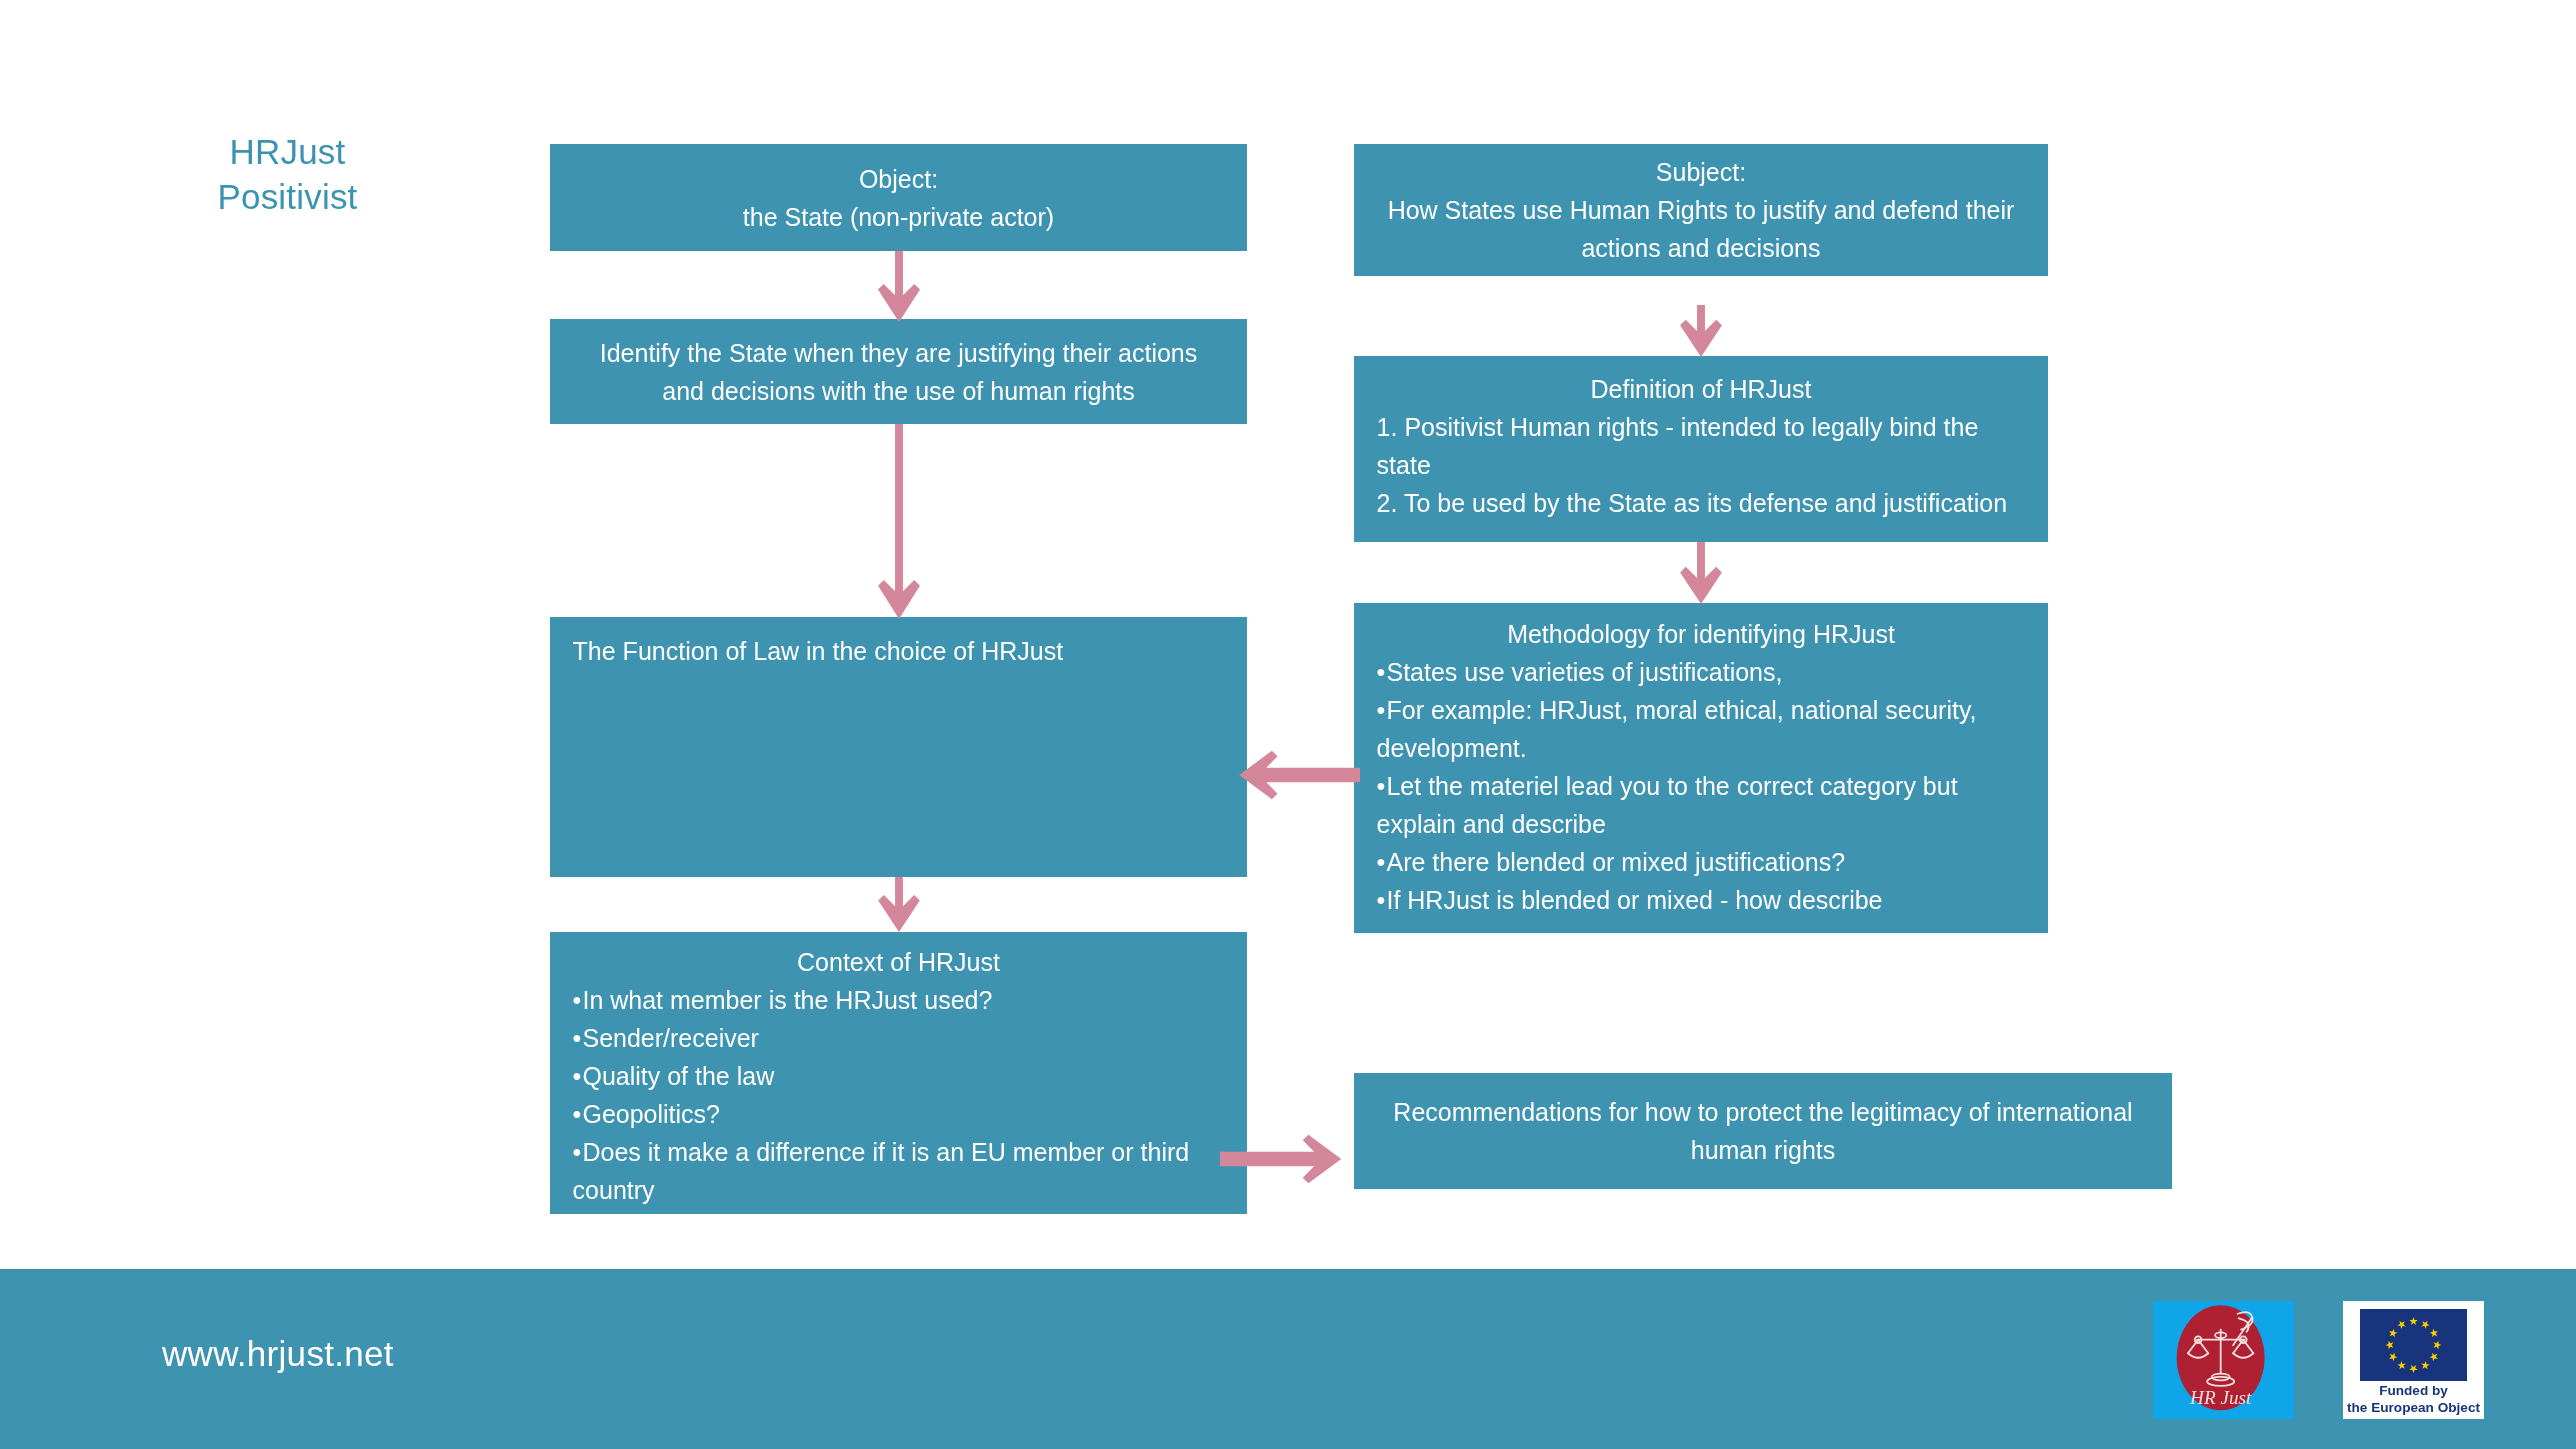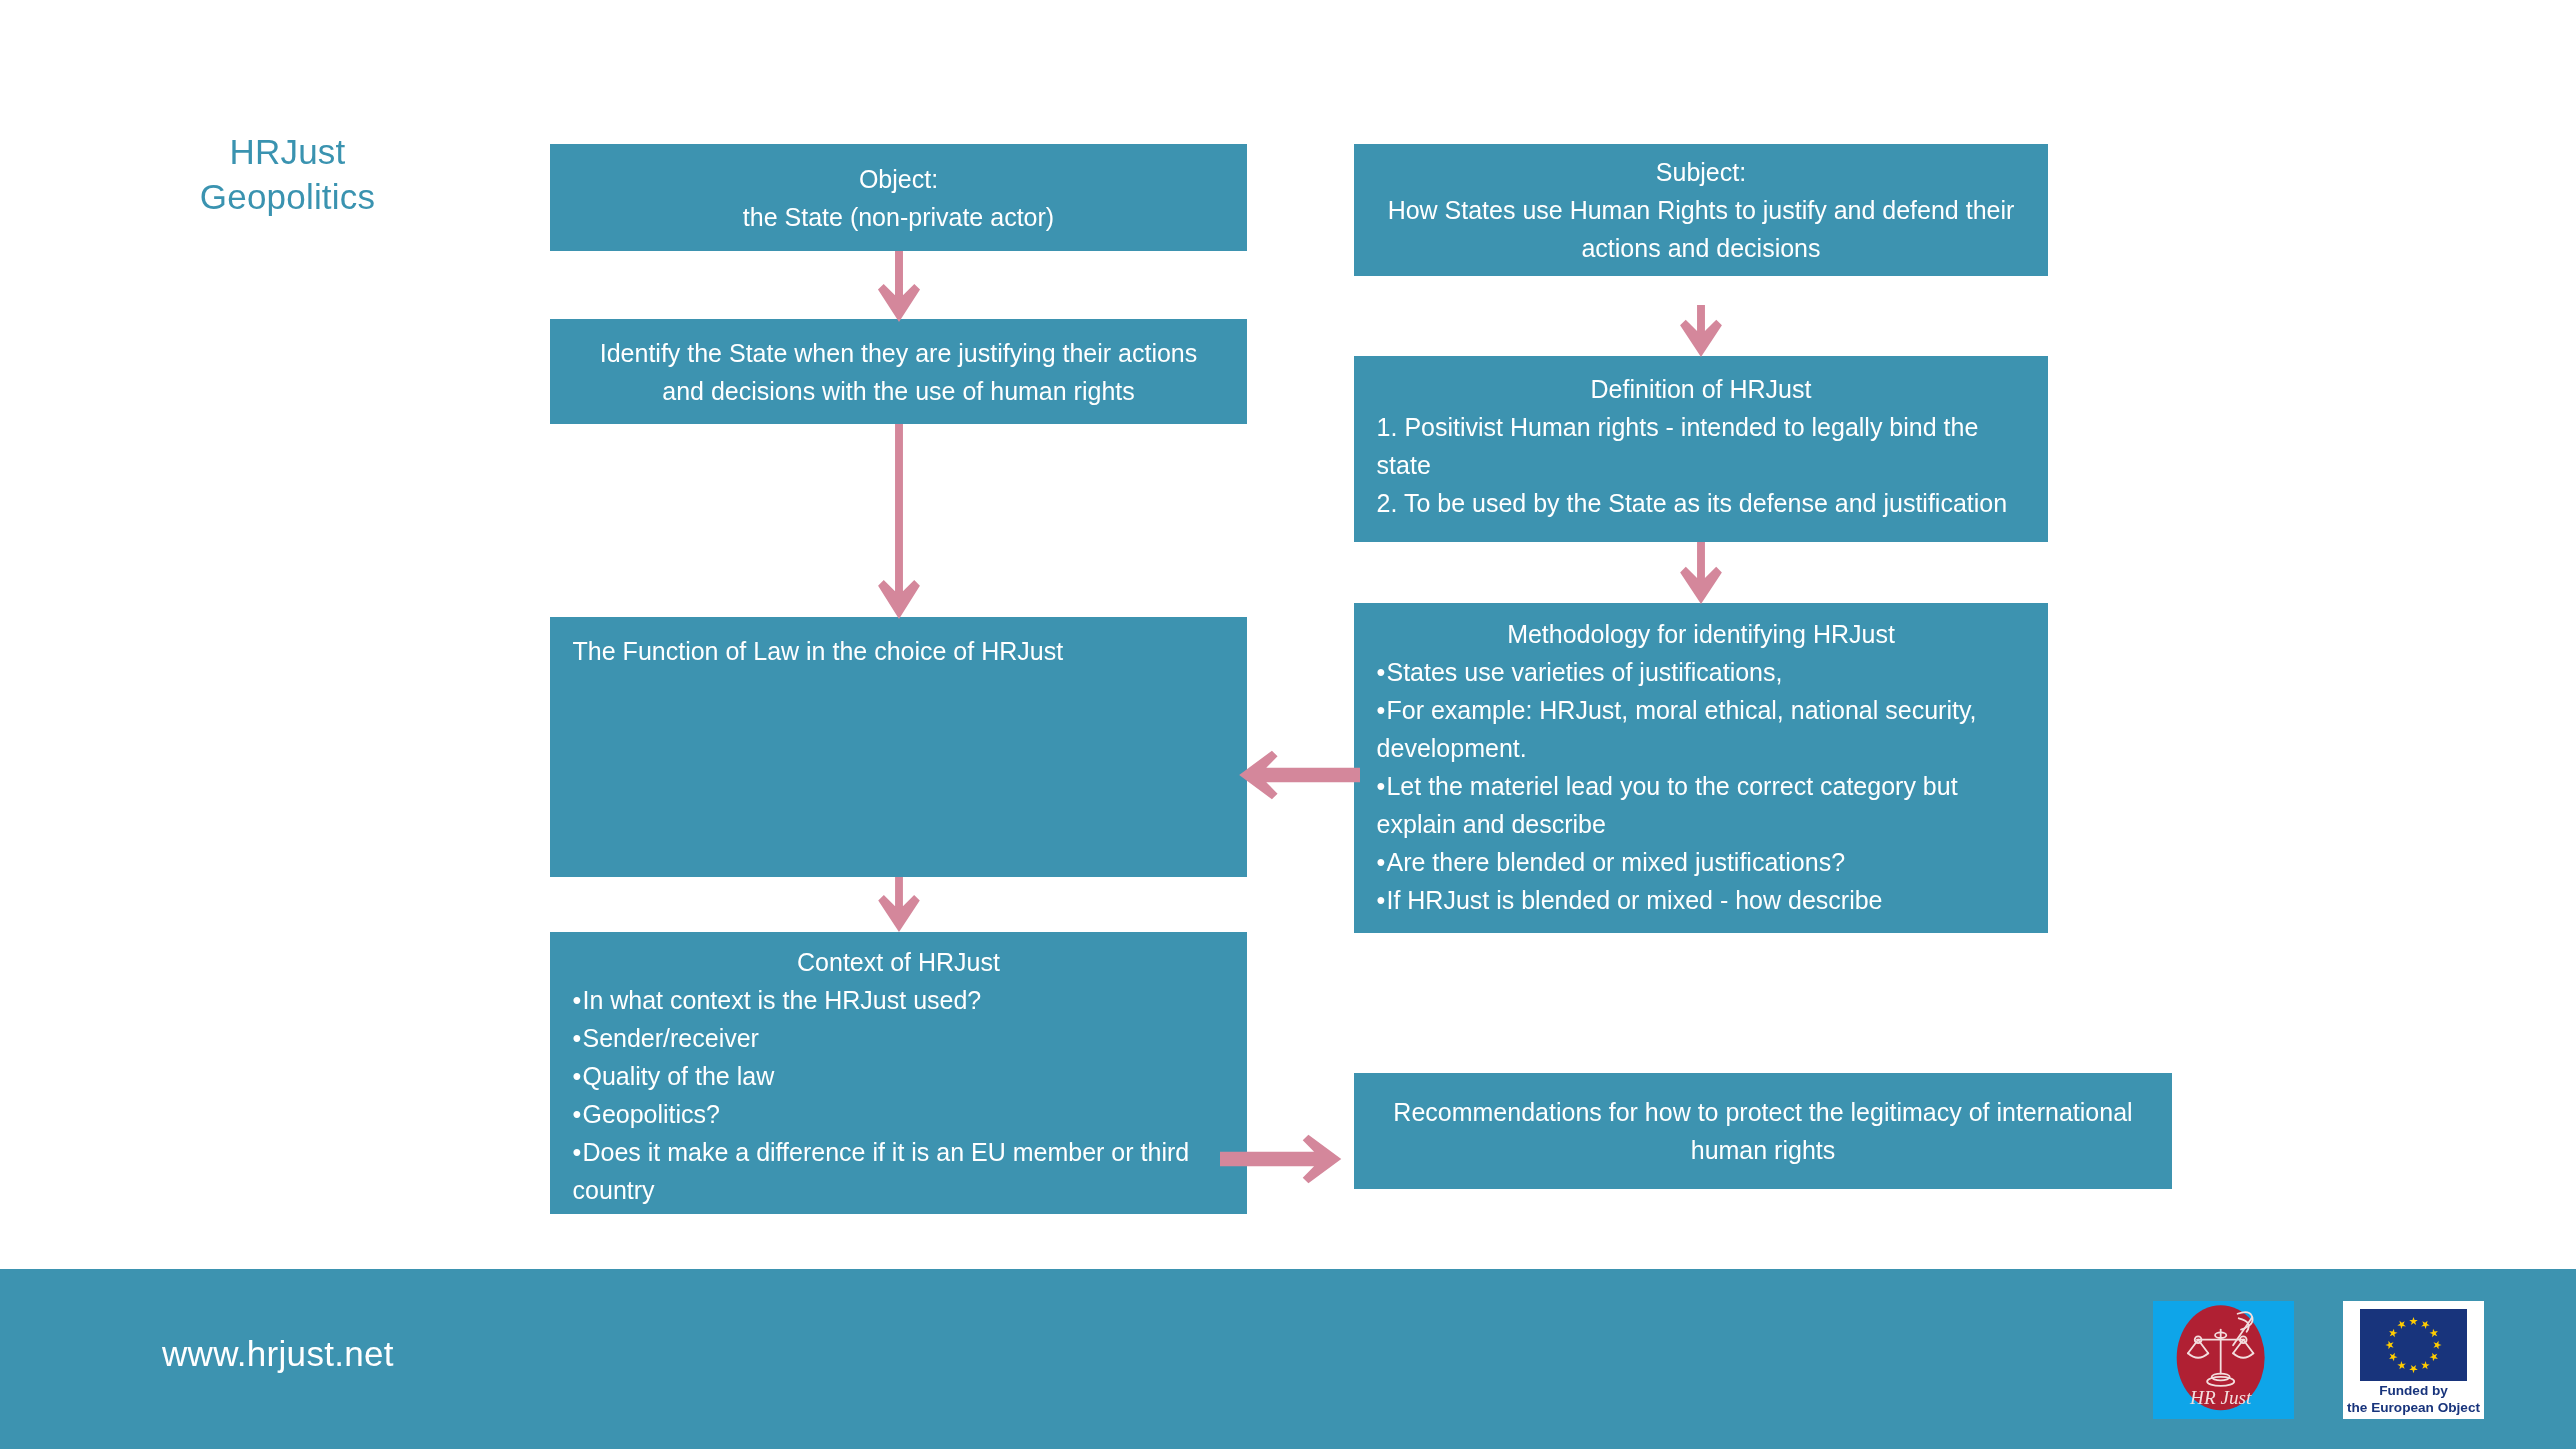--- a/index.html
+++ b/index.html
@@ -66,42 +66,42 @@
     font-size:13.6px;font-weight:bold;line-height:1.22;
   }
 </style>
 </head>
 <body>
 
 <div class="slide">
 
   <div class="deck-title">
     <span class="ln">HRJust</span>
-    <span class="ln">Geopolitics</span>
+    <span class="ln">Positivist</span>
   </div>
 
   <div class="box box-object">
     <div>
       <span class="ctr">Object:</span>
       <span class="ctr">the State (non-private actor)</span>
     </div>
   </div>
 
   <div class="box box-identify">
     <span class="ctr">Identify the State when they are justifying their actions and decisions with the use of human rights</span>
   </div>
 
   <div class="box box-function">
     <span class="hd" style="text-align:left">The Function of Law in the choice of HRJust</span>
   </div>
 
   <div class="box box-context">
     <span class="hd">Context of HRJust</span>
     <ul>
-      <li>In what context is the HRJust used?</li>
+      <li>In what member is the HRJust used?</li>
       <li>Sender/receiver</li>
       <li>Quality of the law</li>
       <li>Geopolitics?</li>
       <li>Does it make a difference if it is an EU member or third country</li>
     </ul>
   </div>
 
   <div class="box box-subject">
     <div>
       <span class="ctr">Subject:</span>

